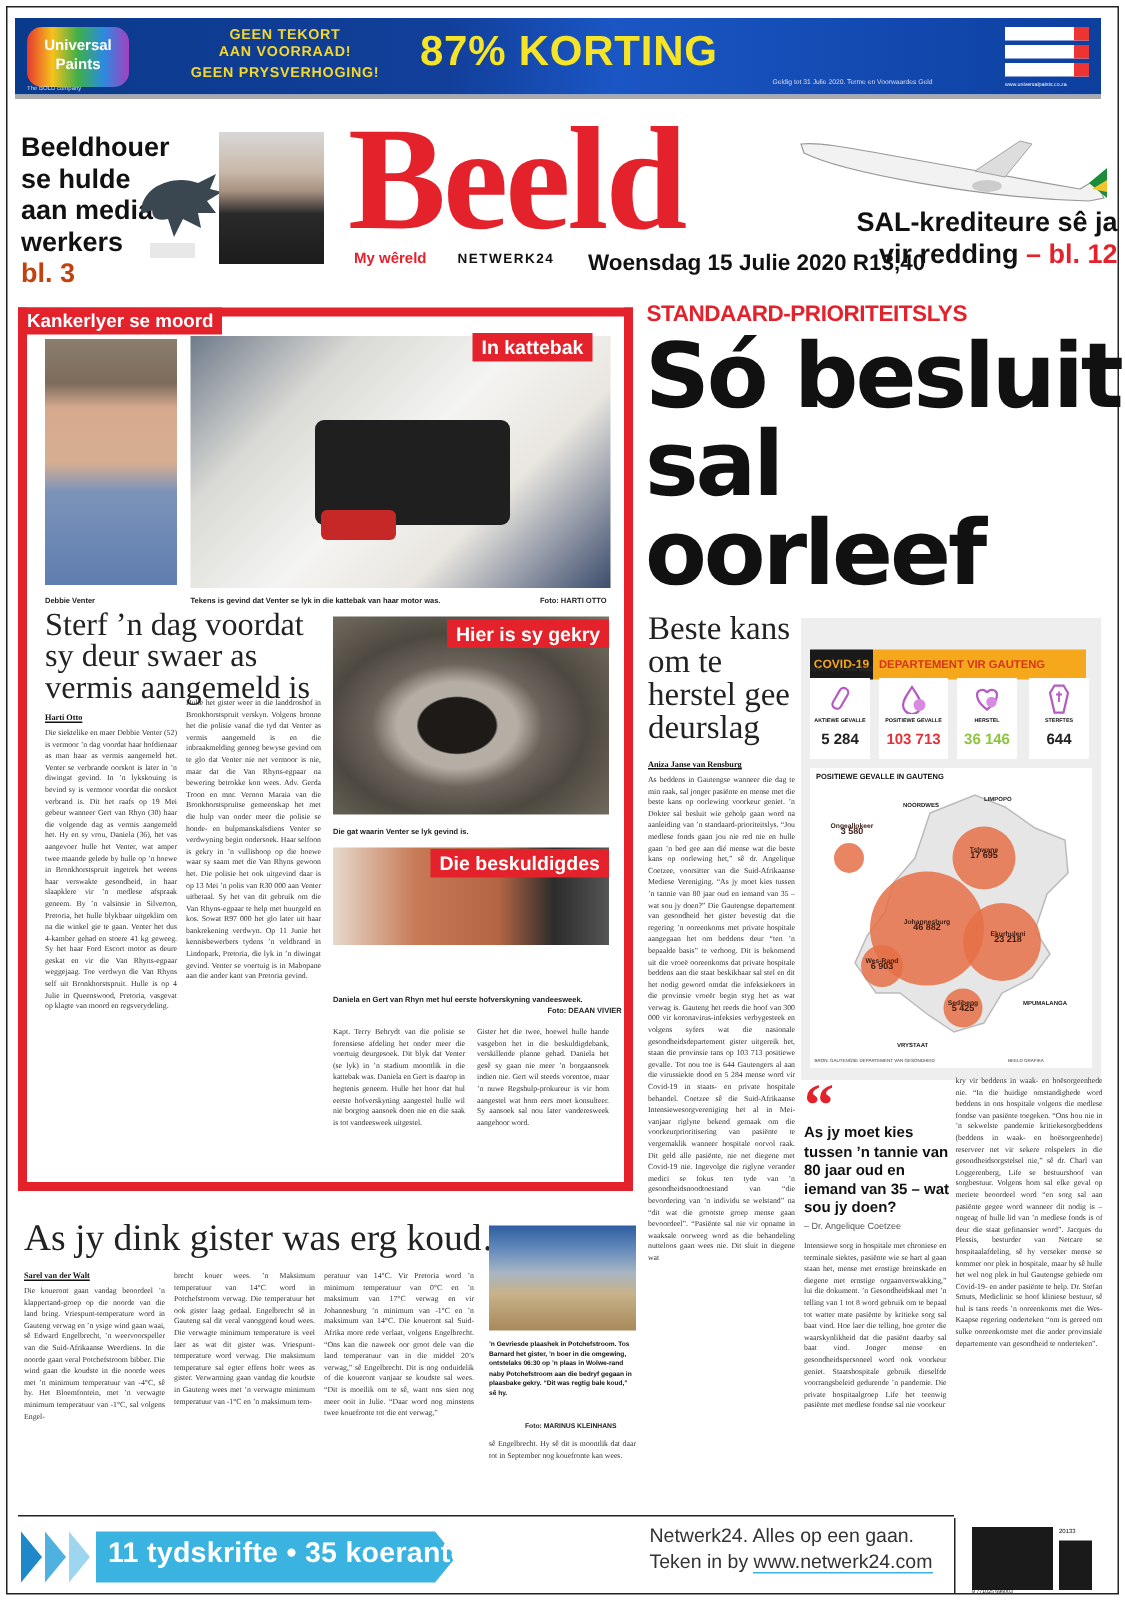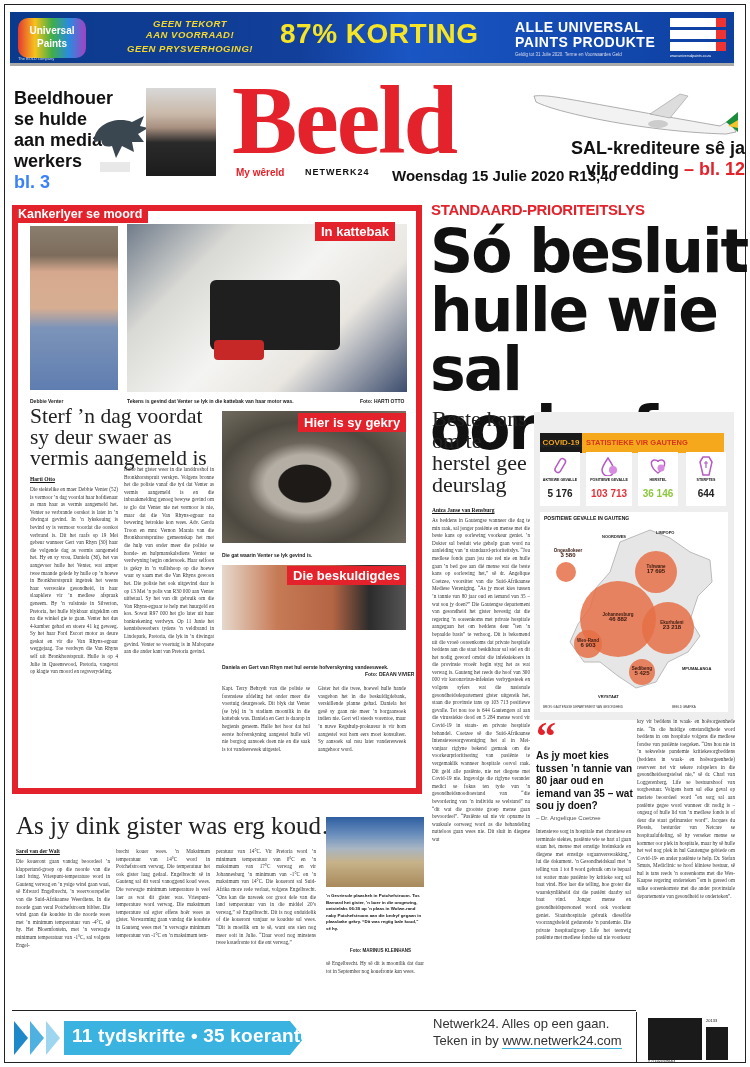--- a/index.html
+++ b/index.html
@@ -5,30 +5,30 @@
   * { box-sizing: border-box; margin: 0; padding: 0; }
   html, body { width: 750px; height: 1067px; background: #fff; overflow: hidden; }
   body { font-family: "Liberation Sans", sans-serif; color: #111; position: relative; }
   .page { position: absolute; left: 4px; top: 4px; width: 742px; height: 1059px; border: 1px solid #222; background: #fff; }
   .abs { position: absolute; }
 
   
   .ad-top { left: 10px; top: 12px; width: 724px; height: 54px; background: linear-gradient(90deg,#0a3a8c 0%,#123f9a 40%,#1a56c4 55%,#0d3f9f 100%); border-bottom: 3px solid #aaa; overflow: hidden; padding-left: 44px; }
   .ad-logo { left: 8px; top: 6px; width: 68px; height: 40px; border-radius: 10px; background: linear-gradient(90deg,#e63a2f,#f6c21c,#3fae49,#2a8be0,#a341c1); color:#fff; font-weight:bold; font-size:10px; text-align:center; line-height:13px; padding-top:6px; }
   .ad-logo-sub { left: 8px; top: 44px; font-size: 4px; color: #cde; }
-  .ad-line { color: #f4d82c; font-weight: bold; font-style: italic; font-size: 9.5px; letter-spacing: 0.5px; text-align: center; }
+  .ad-line { color: #f4d82c; font-weight: bold; font-size: 9.5px; letter-spacing: 0.5px; text-align: center; }
   .ad-korting { left: 270px; top: 6px; color: #f6e526; font-weight: bold; font-size: 28px; letter-spacing: 0.5px; }
   .ad-alle { left: 505px; top: 8px; color: #fff; font-weight: bold; font-size: 14px; line-height: 15px; letter-spacing: 0.5px; }
   .ad-small { left: 505px; top: 40px; color: #dde; font-size: 4.5px; }
   .ad-brands { left: 660px; top: 6px; width: 56px; }
   .ad-brand { height: 9px; background: #fff; margin-bottom: 3px; border-right: 10px solid #e33; }
 
   
   .teaser-left { left: 14px; top: 88px; font-weight: bold; font-size: 18px; line-height: 21px; width: 110px; }
-  .teaser-left .pg { color: #3b82f6; }
+  .teaser-left .pg { color: #c2410c; }
   .sculpture { left: 86px; top: 112px; width: 64px; height: 60px; }
   .man-photo { left: 146px; top: 88px; width: 70px; height: 88px; background: linear-gradient(180deg,#d8d8d8 0%,#c9b8a8 30%,#a89080 45%,#2a2a2a 62%,#1c1c1c 100%); }
   .logo { left: 232px; top: 70px; font-family: "Liberation Serif", serif; font-weight: bold; font-size: 98px; color: #e3222b; letter-spacing: -2px; line-height: 100px; }
   .sub-mywereld { left: 236px; top: 167px; color: #e3222b; font-size: 10px; font-weight: bold; }
   .sub-netwerk { left: 305px; top: 167px; font-size: 9px; font-weight: bold; letter-spacing: 1px; }
   .sub-date { left: 392px; top: 167px; font-size: 15px; font-weight: bold; }
   .plane { left: 530px; top: 86px; width: 210px; height: 55px; }
   .teaser-right { left: 555px; top: 138px; width: 190px; text-align: right; font-weight: bold; font-size: 18px; line-height: 21px; }
   .teaser-right .pg { color: #e3222b; }
 
@@ -104,24 +104,20 @@
 
 <div class="abs ad-top">
   <div class="abs ad-logo"><span>Universal Paints</span></div>
   <div class="abs ad-logo-sub">The BOLD company</div>
   <div class="abs" style="left:100px;top:6px;width:160px;">
     <div class="ad-line">GEEN TEKORT</div>
     <div class="ad-line">AAN VOORRAAD!</div>
     <div class="ad-line" style="margin-top:3px;">GEEN PRYSVERHOGING!</div>
   </div>
   <div class="abs ad-korting">87% KORTING</div>
-  <div class="abs ad-alle">
-    <div>ALLE UNIVERSAL</div>
-    <div>PAINTS PRODUKTE</div>
-  </div>
   <div class="abs ad-small">Geldig tot 31 Julie 2020. Terme en Voorwaardes Geld</div>
   <div class="abs ad-brands">
     <div class="ad-brand"></div>
     <div class="ad-brand"></div>
     <div class="ad-brand"></div>
     <div style="font-size:3.5px;color:#fff;">www.universalpaints.co.za</div>
   </div>
 </div>
 
 <div class="abs teaser-left">
@@ -172,42 +168,41 @@
 <div class="abs photo-court"></div>
 <div class="abs red-tag" style="left:287px;top:566px;">Die beskuldigdes</div>
 <div class="abs caption" style="left:222px;top:664px;width:185px;line-height:7px;">Daniela en Gert van Rhyn met hul eerste hofverskyning vandeesweek.</div>
 <div class="abs caption" style="left:365px;top:671px;">Foto: DEAAN VIVIER</div>
 <div class="abs body-text" style="left:222px;top:685px;width:88px;height:95px;overflow:hidden;">Kapt. Terry Behrydt van die polisie se forensiese afdeling het onder meer die voertuig deurgesoek. Dit blyk dat Venter (se lyk) in ’n stadium moontlik in die kattebak was. Daniela en Gert is daarop in hegtenis geneem. Hulle het hoor dat hul eerste hofverskyning aangestel hulle wil nie borgtog aansoek doen nie en die saak is tot vandeesweek uitgestel.</div>
 <div class="abs body-text" style="left:318px;top:685px;width:88px;height:95px;overflow:hidden;">Gister het die twee, hoewel hulle hande vasgebon het in die beskuldigdebank, verskillende planne gehad. Daniela het gesê sy gaan nie meer ’n borgaansoek indien nie. Gert wil steeds vorentoe, maar ’n nuwe Regshulp-prokureur is vir hom aangestel wat hom eers moet konsulteer. Sy aansoek sal nou later vanderesweek aangehoor word.</div>
 
 <div class="abs kicker">STANDAARD-PRIORITEITSLYS</div>
 <div class="abs main-hed">
   <div>Só besluit</div>
-  <div>hulle wie</div>
   <div>sal oorleef</div>
 </div>
 <div class="abs sub-hed">Beste kans om te herstel gee deurslag</div>
 <div class="abs byline" style="left:432px;top:507px;">Aniza Janse van Rensburg</div>
 <div class="abs col-text" style="left:432px;top:517px;width:98px;height:470px;overflow:hidden;">As beddens in Gautengse wanneer die dag te min raak, sal jonger pasiënte en mense met die beste kans op oorlewing voorkeur geniet. ’n Dokter sal besluit wie geholp gaan word na aanleiding van ’n standaard-prioriteitslys. “Jou medlese fonds gaan jou nie red nie en hulle gaan ’n bed gee aan dié mense wat die beste kans op oorlewing het,” sê dr. Angelique Coetzee, voorsitter van die Suid-Afrikaanse Mediese Vereniging. “As jy moet kies tussen ’n tannie van 80 jaar oud en iemand van 35 – wat sou jy doen?” Die Gautengse departement van gesondheid het gister bevestig dat die regering ’n ooreenkoms met private hospitale aangegaan het om beddens deur “ten ’n bepaalde basis” te verhoog. Dit is bekomend uit die vroeë ooreenkoms dat private hospitale beddens aan die staat beskikbaar sal stel en dit het nodig geword omdat die infeksiekoers in die provinsie vroeër begin styg het as wat verwag is. Gauteng het reeds die hoof van 300 000 vir koronavirus-infeksies verbygesteek en volgens syfers wat die nasionale gesondheidsdepartement gister uitgereik het, staan die provinsie tans op 103 713 positiewe gevalle. Tot nou toe is 644 Gautengers al aan die virussiekte dood en 5 284 mense word vir Covid-19 in staats- en private hospitale behandel. Coetzee sê die Suid-Afrikaanse Intensiewesorgvereniging het al in Mei-vanjaar riglyne bekend gemaak om die voorkeurprioritisering van pasiënte te vergemaklik wanneer hospitale oorvol raak. Dit geld alle pasiënte, nie net diegene met Covid-19 nie. Ingevolge die riglyne verander medici se fokus ten tyde van ’n gesondheidsnoodtoestand van “die bevordering van ’n individu se welstand” na “dit wat die grootste groep mense gaan bevoordeel”. “Pasiënte sal nie vir opname in waaksale oorweeg word as die behandeling nutteloos gaan wees nie. Dit sluit in diegene wat</div>
 
 <div class="abs stats-box">
   <div class="abs stats-title">
     <div class="c19">COVID-19</div>
-    <div class="rest">STATISTIEKE VIR GAUTENG</div>
+    <div class="rest">DEPARTEMENT VIR GAUTENG</div>
   </div>
   <div class="abs stats-date">Syfers op 14 Julie 2020</div>
 
   <div class="abs stat-card" style="left:6px;">
     <div class="stat-icon">
       <svg width="20" height="20" viewBox="0 0 20 20">
           <rect x="7" y="2" width="6" height="15" rx="3" transform="rotate(30 10 10)" fill="none" stroke="#b65ac4" stroke-width="1.5"></rect>
         </svg>
     </div>
     <div class="stat-label">AKTIEWE GEVALLE</div>
-    <div class="stat-value" style="color:#222;">5 176</div>
+    <div class="stat-value" style="color:#222;">5 284</div>
   </div>
   <div class="abs stat-card" style="left:52px;width:46px;">
     <div class="stat-icon">
       <svg width="20" height="20" viewBox="0 0 20 20">
           <path d="M9 2 C 5 8, 3 11, 3 14 A 6 6 0 0 0 15 14 C 15 11, 13 8, 9 2 Z" fill="none" stroke="#b65ac4" stroke-width="1.5"></path>
           <circle cx="14" cy="14" r="4" fill="#d88ae0"></circle>
         </svg>
     </div>
     <div class="stat-label">POSITIEWE GEVALLE</div>
     <div class="stat-value" style="color:#e3333a;">103 713</div>

